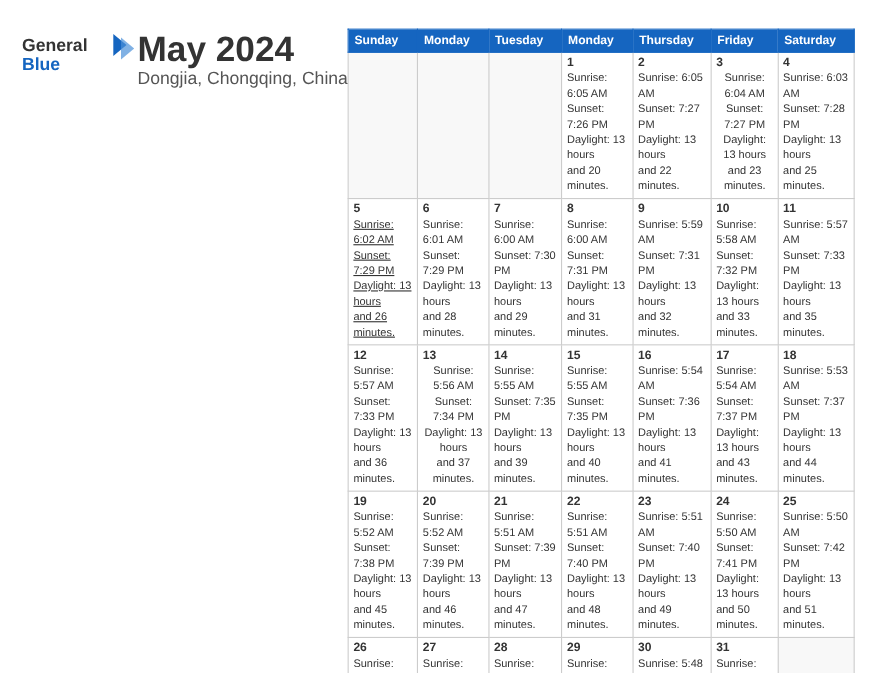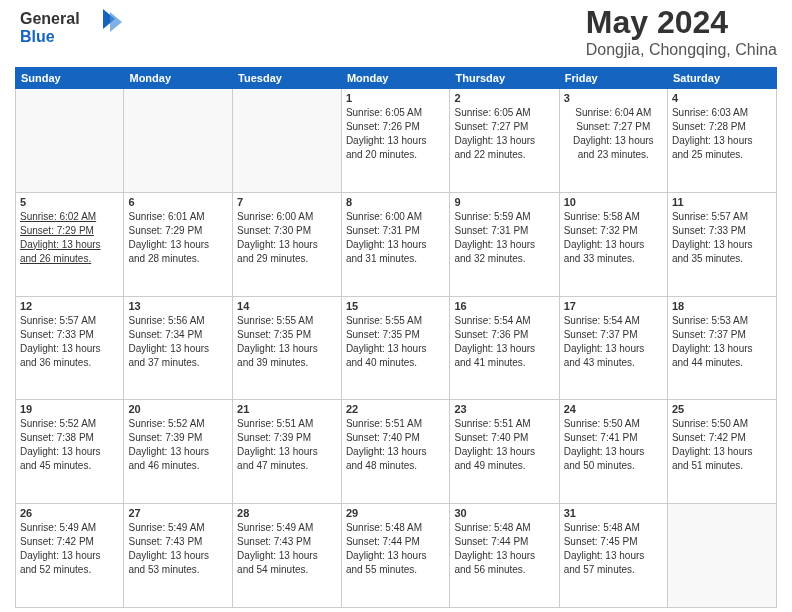--- a/index.html
+++ b/index.html
@@ -6,23 +6,23 @@
     body {
       font-family: Arial, sans-serif;
       background: #fff;
       width: 792px;
       height: 612px;
       overflow: hidden;
     }
     .page {
       width: 792px;
       height: 612px;
-      padding: 4px 15px;
+      padding: 26px 15px;
       display: flex;
-      flex-direction: column;
+      flex-direction: row;
     }
     .header {
       display: flex;
       justify-content: space-between;
       align-items: flex-start;
       margin-bottom: 8px;
     }
     .logo {
       display: flex;
       align-items: center;
@@ -203,21 +203,21 @@
         <tr class="week-row">
           <td>
             <span class="day-number">12</span>
             <div class="day-info" style="white-space: pre-line;">Sunrise: 5:57 AM
 Sunset: 7:33 PM
 Daylight: 13 hours
 and 36 minutes.</div>
           </td>
           <td>
             <span class="day-number">13</span>
-            <div class="day-info" style="white-space: pre-line;">Sunrise: 5:56 AM
+            <div class="day-info" style="white-space: pre-line; text-align: center;">Sunrise: 5:56 AM
 Sunset: 7:34 PM
 Daylight: 13 hours
 and 37 minutes.</div>
           </td>
           <td>
             <span class="day-number">14</span>
             <div class="day-info" style="white-space: pre-line;">Sunrise: 5:55 AM
 Sunset: 7:35 PM
 Daylight: 13 hours
 and 39 minutes.</div>

